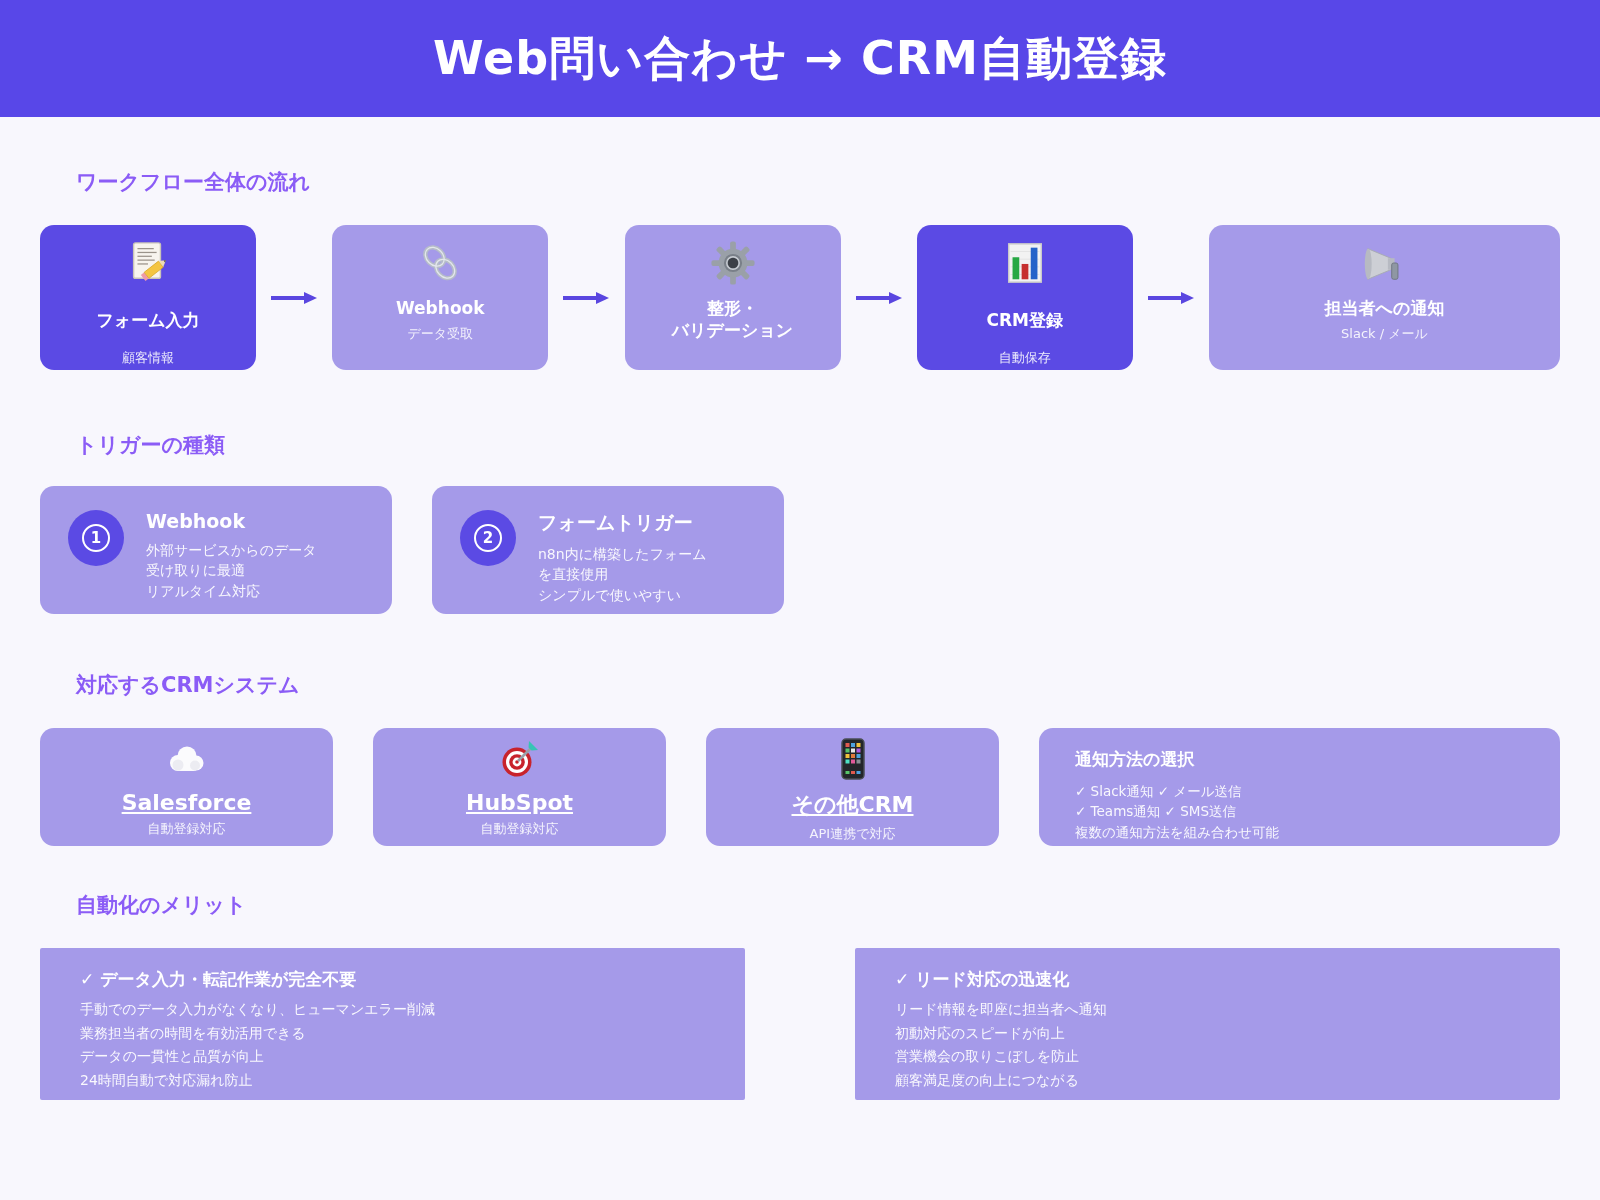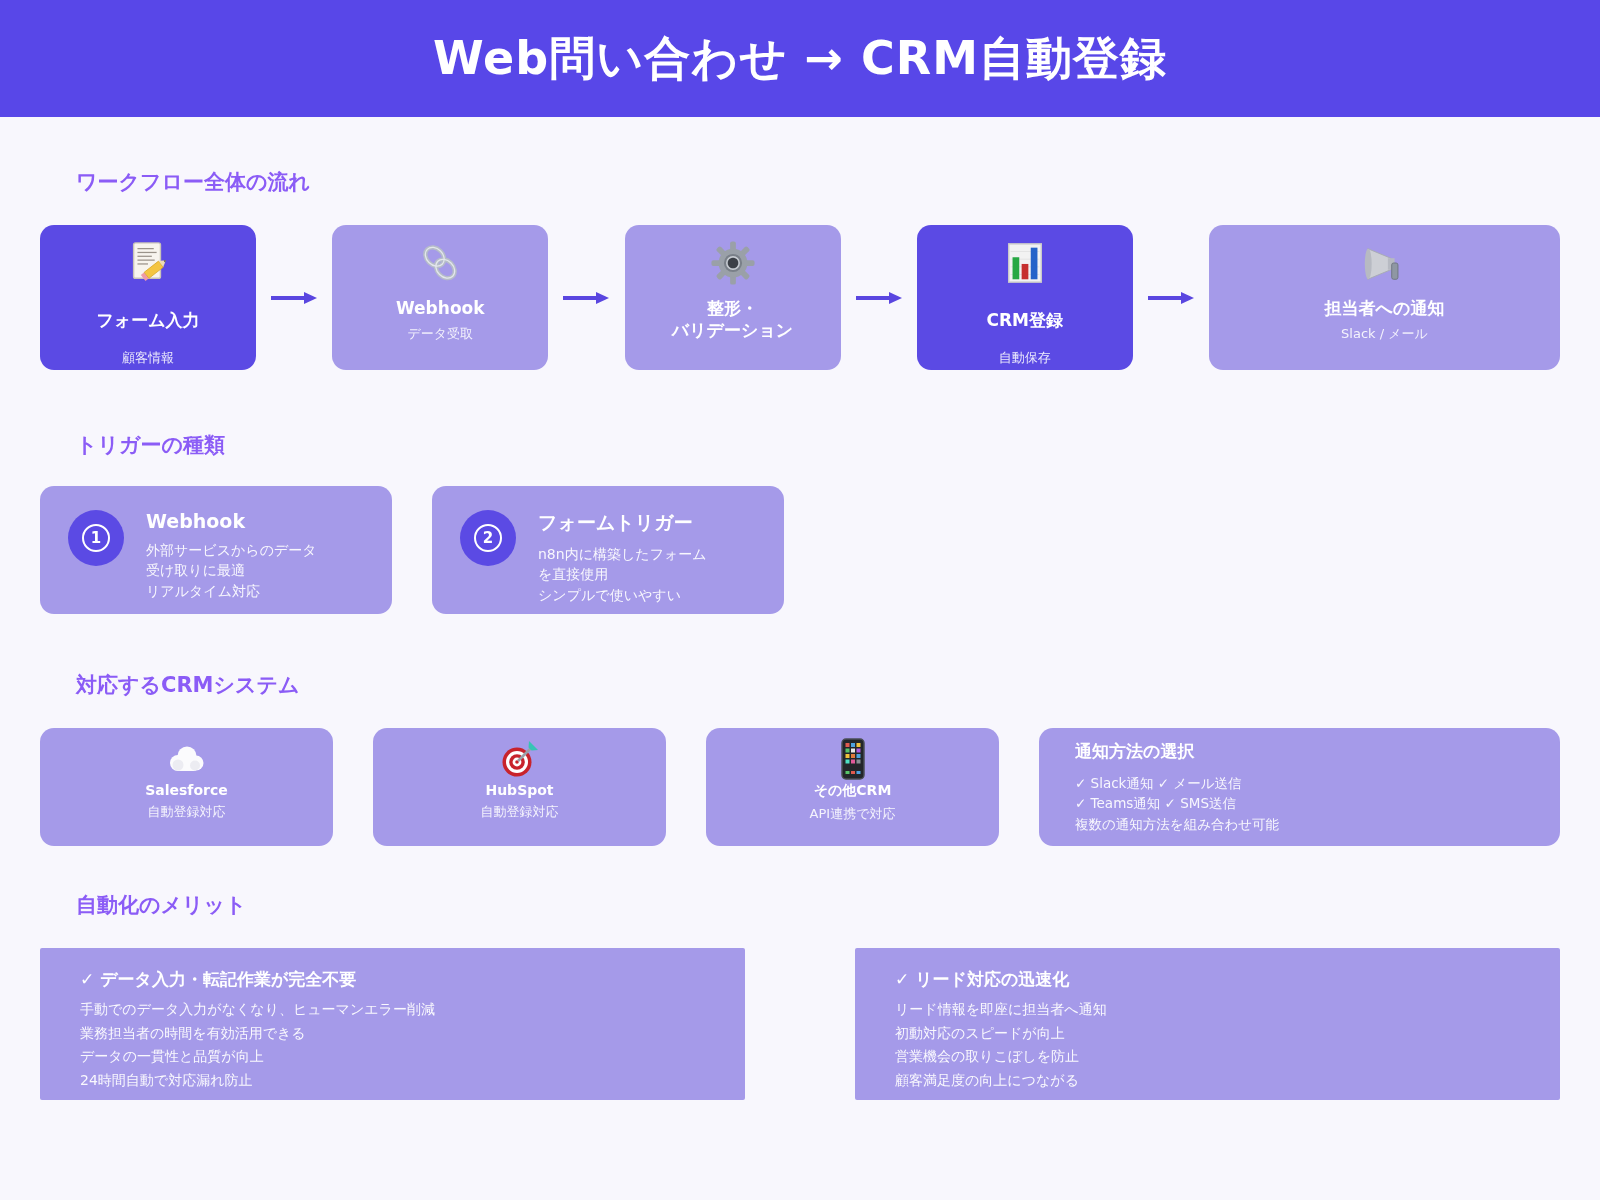--- a/index.html
+++ b/index.html
@@ -72,25 +72,25 @@
   .trigger-desc { font-size: 14px; color: rgba(255,255,255,0.92); line-height: 1.45; margin-top: 8px; }
 
   
   .crm-row { display: flex; gap: 40px; }
   .crm-card {
     width: 293px; height: 118px; border-radius: 14px; background: #a59ae9;
     color: #fff; display: flex; flex-direction: column; align-items: center;
     padding-top: 8px; flex-shrink: 0;
   }
   .crm-icon { height: 46px; display: flex; align-items: center; justify-content: center; }
-  .crm-title { font-size: 14px; font-weight: 700; margin-top: 0; }
+  .crm-title { font-size: 22px; font-weight: 700; margin-top: 8px; text-decoration: underline; }
   .crm-sub { font-size: 13px; color: rgba(255,255,255,0.88); margin-top: 5px; }
   .notify-card {
     flex: 1; height: 118px; border-radius: 14px; background: #a59ae9;
-    color: #fff; padding: 12px 36px;
+    color: #fff; padding: 20px 36px;
   }
   .notify-title { font-size: 17px; font-weight: 700; }
   .notify-lines { font-size: 13.5px; color: rgba(255,255,255,0.92); line-height: 1.5; margin-top: 10px; }
 
   
   .benefit-row { display: flex; justify-content: space-between; }
   .benefit-card {
     width: 705px; height: 152px; border-radius: 2px; background: #a59ae9;
     color: #fff; padding: 20px 40px;
   }

